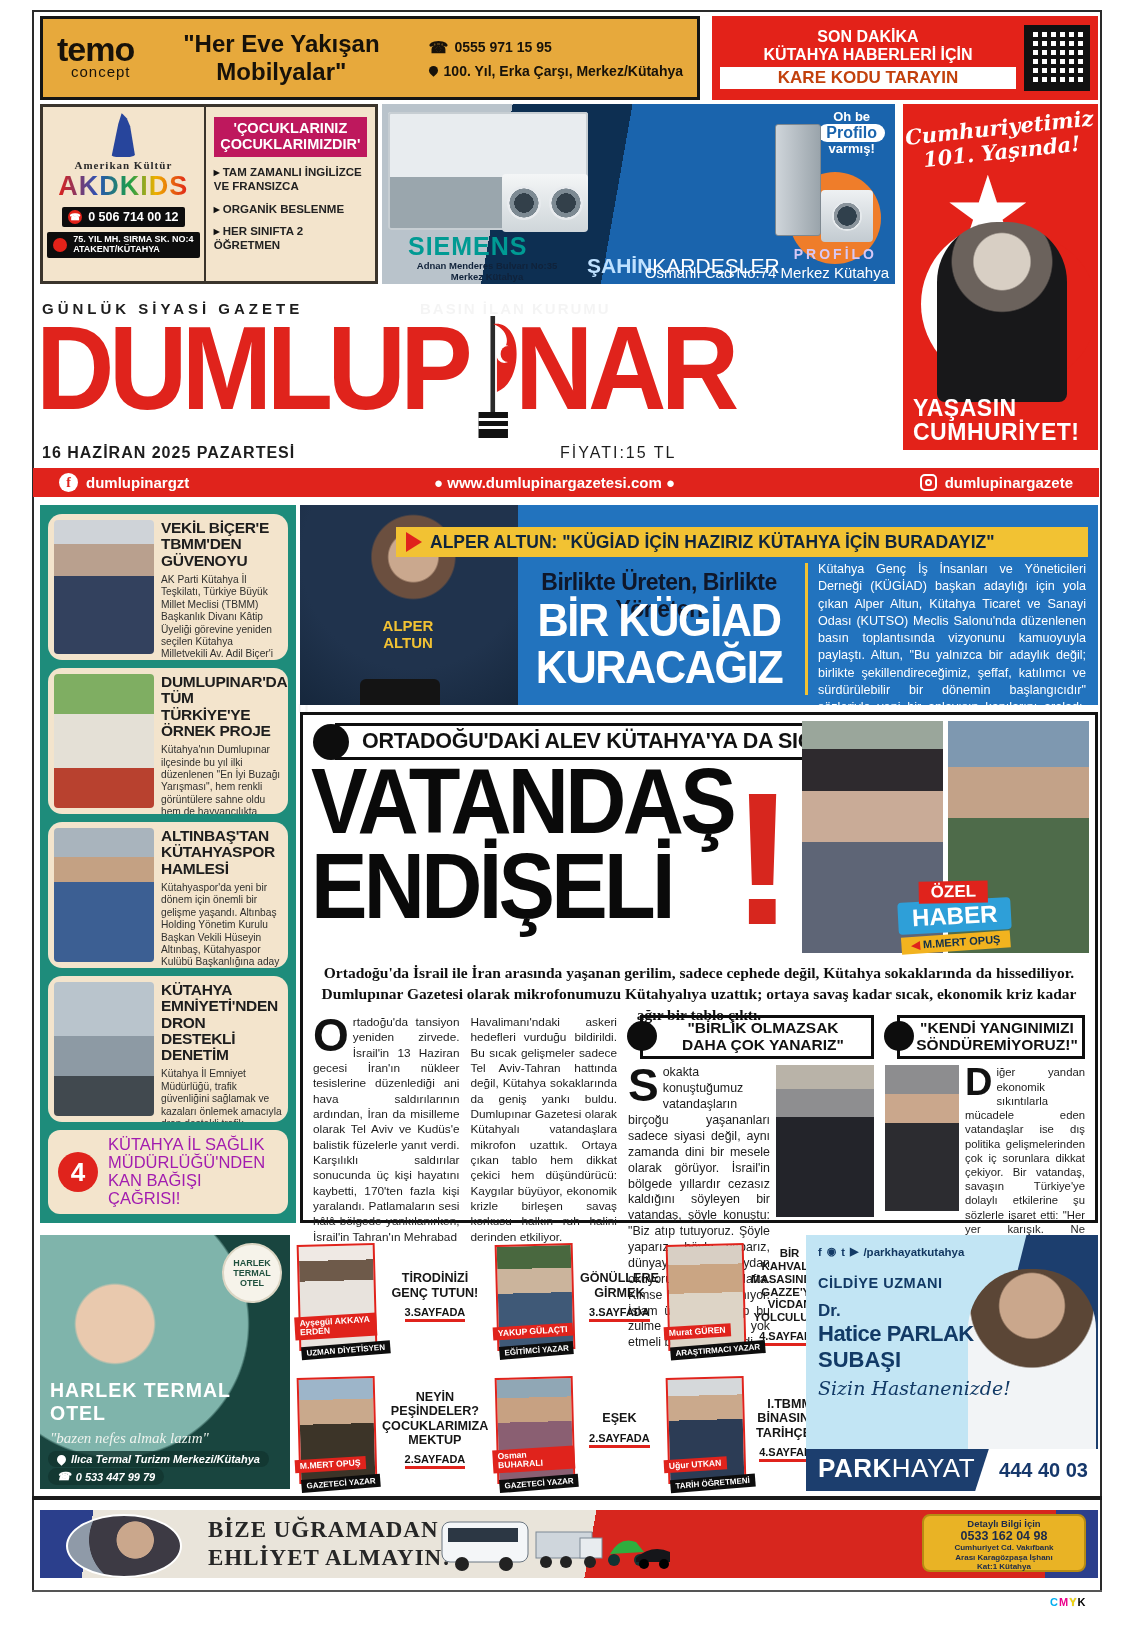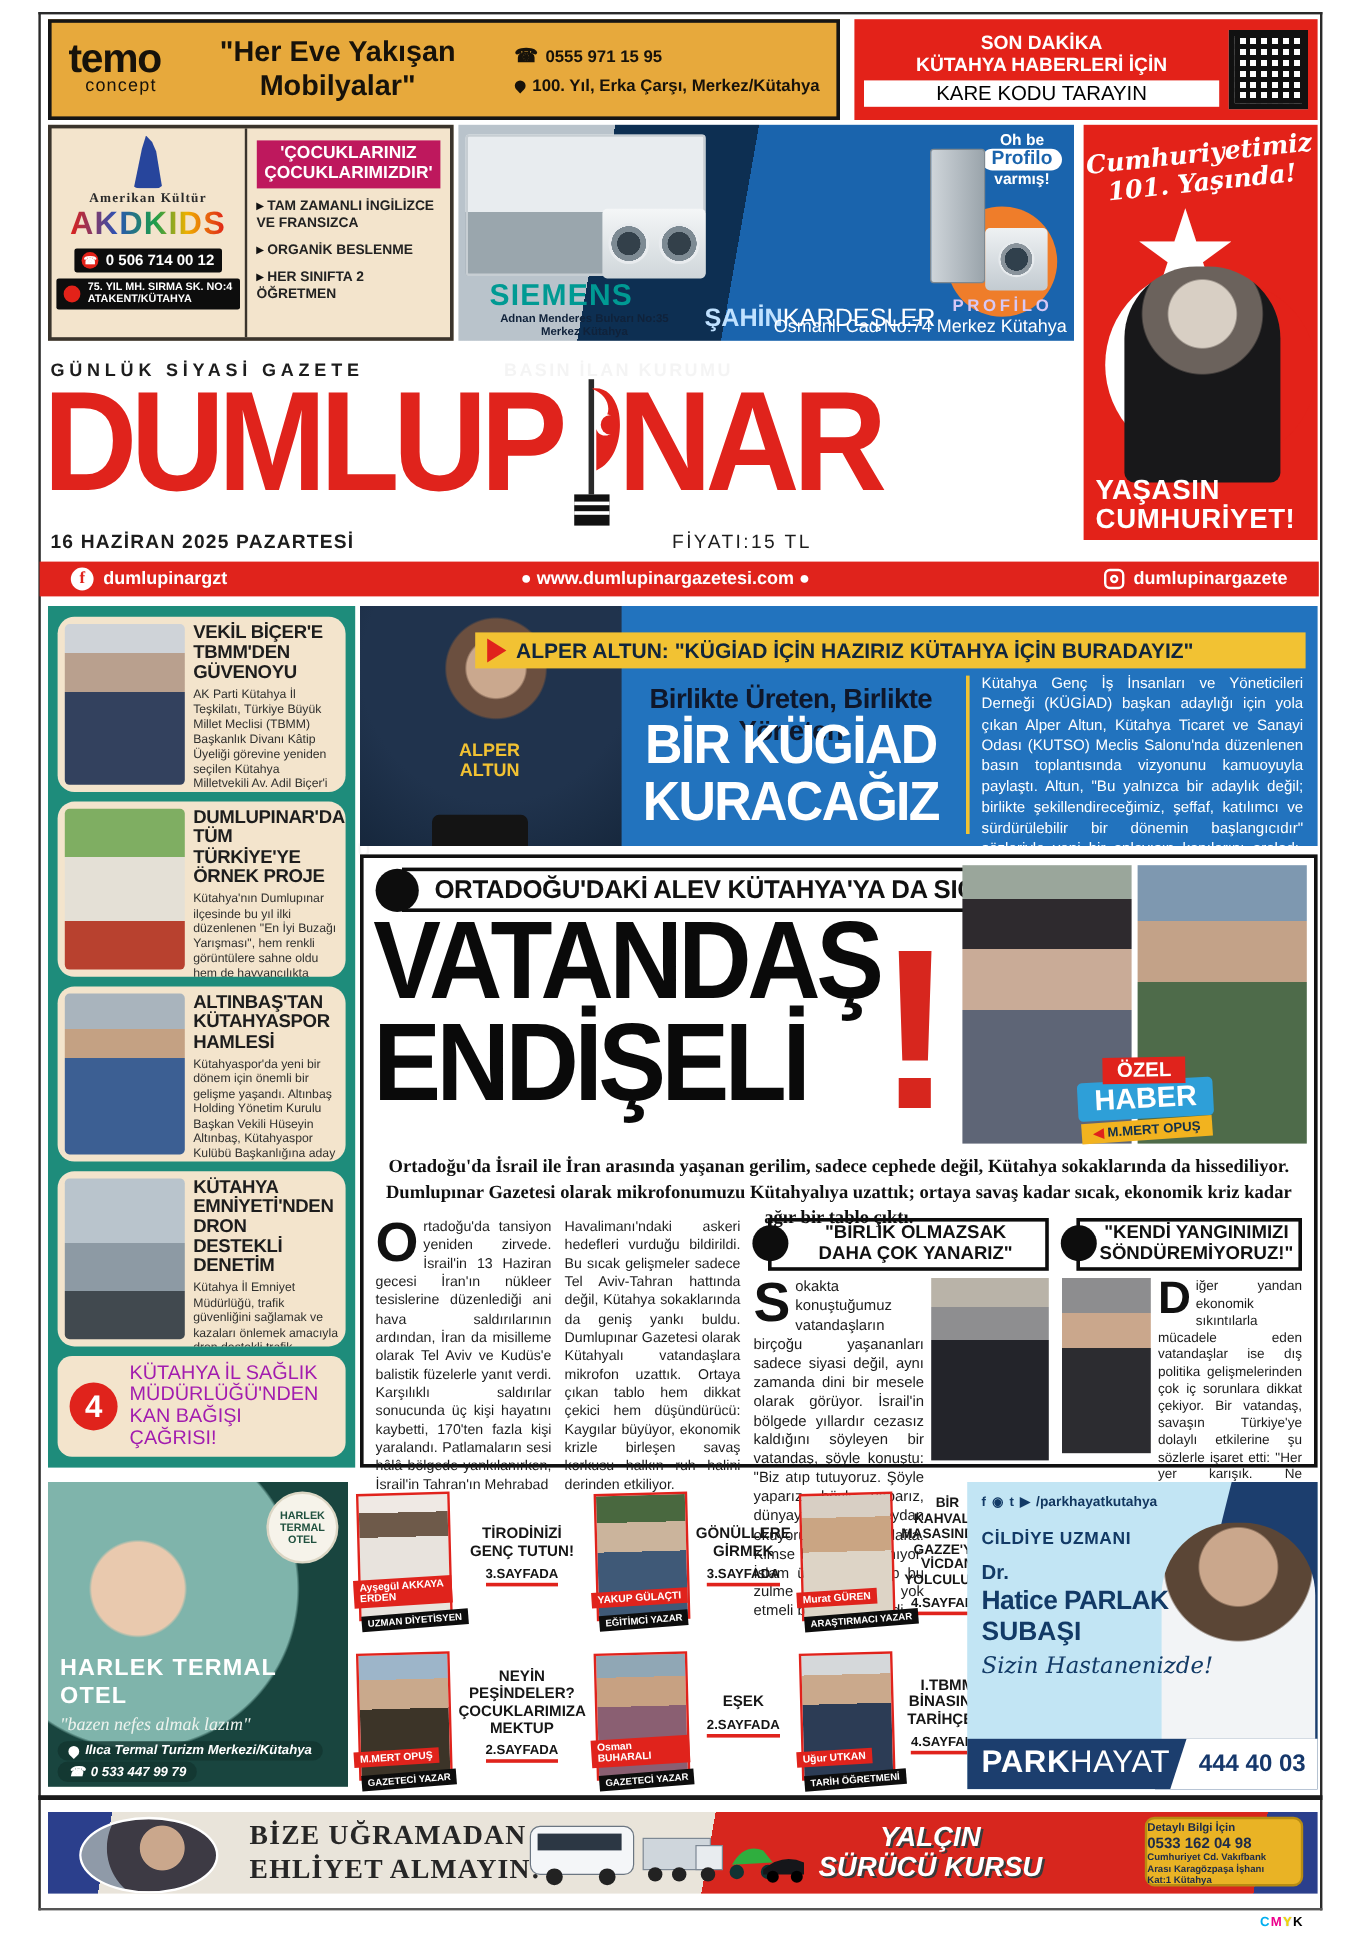--- a/index.html
+++ b/index.html
@@ -20,21 +20,21 @@
   .temo-sub{font-size:15px;color:#17120a;letter-spacing:1px;margin-left:14px;}
   .temo-slogan{font-size:24px;font-weight:700;color:#17120a;flex:1;text-align:center;}
   .temo-contact{font-size:14px;font-weight:700;color:#17120a;display:flex;flex-direction:column;gap:6px;}
   .temo-contact .row{display:flex;align-items:center;gap:6px;}
   .ic-ph{font-size:16px;}
   .pin{width:9px;height:9px;background:#17120a;border-radius:50% 50% 50% 0;transform:rotate(-45deg);display:inline-block;}
   .sondak{left:712px;top:16px;width:386px;height:84px;background:#e32219;display:flex;align-items:center;padding:6px 8px;box-sizing:border-box;gap:8px;}
   .sondak-txt{flex:1;text-align:center;}
   .sondak-l1{color:#fff;font-weight:800;font-size:16px;}
   .sondak-l2{color:#fff;font-weight:800;font-size:16px;}
-  .sondak-l3{background:#fff;color:#000000;font-weight:400;font-size:17px;margin-top:3px;padding:1px 0;}
+  .sondak-l3{background:#fff;color:#c2410c;font-weight:700;font-size:17px;margin-top:3px;padding:1px 0;}
   .qr{width:66px;height:66px;background:#fff;border:5px solid #111;box-sizing:border-box;
       background-image:repeating-linear-gradient(0deg,#111 0 4px,transparent 4px 9px),repeating-linear-gradient(90deg,#111 0 4px,transparent 4px 9px);background-size:100% 100%;}
   
   .akd{left:40px;top:104px;width:338px;height:180px;background:#f3e4cc;border:3px solid #3a342c;box-sizing:border-box;display:flex;}
   .akd-left{width:46%;padding:6px 4px;border-right:2px solid #3a342c;display:flex;flex-direction:column;align-items:center;}
   .statue{width:34px;height:44px;background:#27459c;border-radius:40% 60% 30% 30%;clip-path:polygon(45% 0,60% 12%,70% 30%,85% 100%,15% 100%,35% 25%);}
   .akd-kultur{font-size:11px;letter-spacing:1px;color:#2b2b2b;font-weight:600;margin-top:2px;font-family:"Liberation Serif",serif;}
   .akd-brand{font-size:27px;font-weight:800;letter-spacing:1px;background:linear-gradient(90deg,#e02119,#2b52b5 30%,#1d9e4a 55%,#efb000 75%,#e02119);-webkit-background-clip:text;background-clip:text;color:transparent;}
   .akd-bar{background:#0d0d0d;color:#fff;font-weight:800;font-size:12.5px;margin-top:5px;padding:3px 6px;display:flex;align-items:center;gap:6px;border-radius:2px;}
   .akd-bar small{font-size:9px;font-weight:700;line-height:1.1;}
@@ -178,21 +178,21 @@
   .park-brand span{font-weight:300;}
   .park-white{position:absolute;right:0;bottom:0;width:132px;height:42px;background:#fff;transform:skewX(-18deg) translateX(16px);}
   .park-phone{position:absolute;right:10px;bottom:9px;color:#16386b;font-weight:800;font-size:20px;}
   
   .yalcin{left:40px;top:1510px;width:1058px;height:68px;overflow:hidden;background:
      linear-gradient(100deg,#2b3f8c 0 5%,#e9e4da 5% 52%,#d7261e 52% 95%,#2b3f8c 95%);}
   .y-circ{position:absolute;left:26px;top:4px;width:112px;height:60px;border-radius:50%;
      background:radial-gradient(circle at 60% 40%,#caa78c 0 24%,#3d3a44 25% 60%,#8f9aa8 61% 100%);border:2px solid #fff;}
   .y-head{position:absolute;left:168px;top:6px;font-family:"Liberation Serif",serif;font-size:23px;line-height:1.2;color:#262626;letter-spacing:1px;font-weight:600;white-space:nowrap;}
   .y-brand{position:absolute;left:642px;top:8px;color:#fff;font-weight:800;font-style:italic;font-size:23px;line-height:1.1;text-align:center;text-shadow:2px 2px 0 #3a3a3a;}
-  .y-info{position:absolute;right:12px;top:4px;width:132px;height:58px;background:#e9b325;border:2px solid #b78c12;border-radius:8px;color:#1c2a4a;box-sizing:border-box;padding-top:2px;}
+  .y-info{position:absolute;right:12px;top:4px;width:164px;height:58px;background:#e9b325;border:2px solid #b78c12;border-radius:8px;text-align:center;color:#1c2a4a;box-sizing:border-box;padding-top:2px;}
   .y-i1{font-size:9.5px;font-weight:800;}
   .y-i2{font-size:12.5px;font-weight:800;}
   .y-i3{font-size:8px;font-weight:700;line-height:1.2;}
   .cmyk{left:1050px;top:1596px;font-size:11px;font-weight:800;letter-spacing:1px;}
   .cmyk .c{color:#00aeef}.cmyk .m{color:#ec008c}.cmyk .y{color:#f5d800;text-shadow:0 0 1px #999}.cmyk .k{color:#000}
 </style>
 </head>
 <body>
 
 <div class="page">
@@ -522,24 +522,20 @@
       <circle cx="106" cy="48" r="6" fill="#222"></circle>
         <circle cx="126" cy="48" r="6" fill="#222"></circle>
         <circle cx="150" cy="48" r="6" fill="#222"></circle>
       <path d="M170 40 q10 -18 26 -12 l8 10 z" fill="#2fae3e"></path>
       <circle cx="174" cy="46" r="6" fill="#133"></circle>
         <circle cx="200" cy="46" r="6" fill="#133"></circle>
       <path d="M196 44 q16 -14 34 -6 l0 10 -34 0z" fill="#15161a"></path>
       <circle cx="204" cy="50" r="5" fill="#000"></circle>
         <circle cx="224" cy="50" r="5" fill="#000"></circle>
     </svg>
-    <div class="y-brand">
-      <div>YALÇIN</div>
-      <div>SÜRÜCÜ KURSU</div>
-    </div>
     <div class="y-info">
       <div class="y-i1">Detaylı Bilgi İçin</div>
       <div class="y-i2">0533 162 04 98</div>
       <div class="y-i3">Cumhuriyet Cd. Vakıfbank</div>
       <div class="y-i3">Arası Karagözpaşa İşhanı</div>
       <div class="y-i3">Kat:1 Kütahya</div>
     </div>
   </div>
 
   <div class="abs frame-b"></div>

